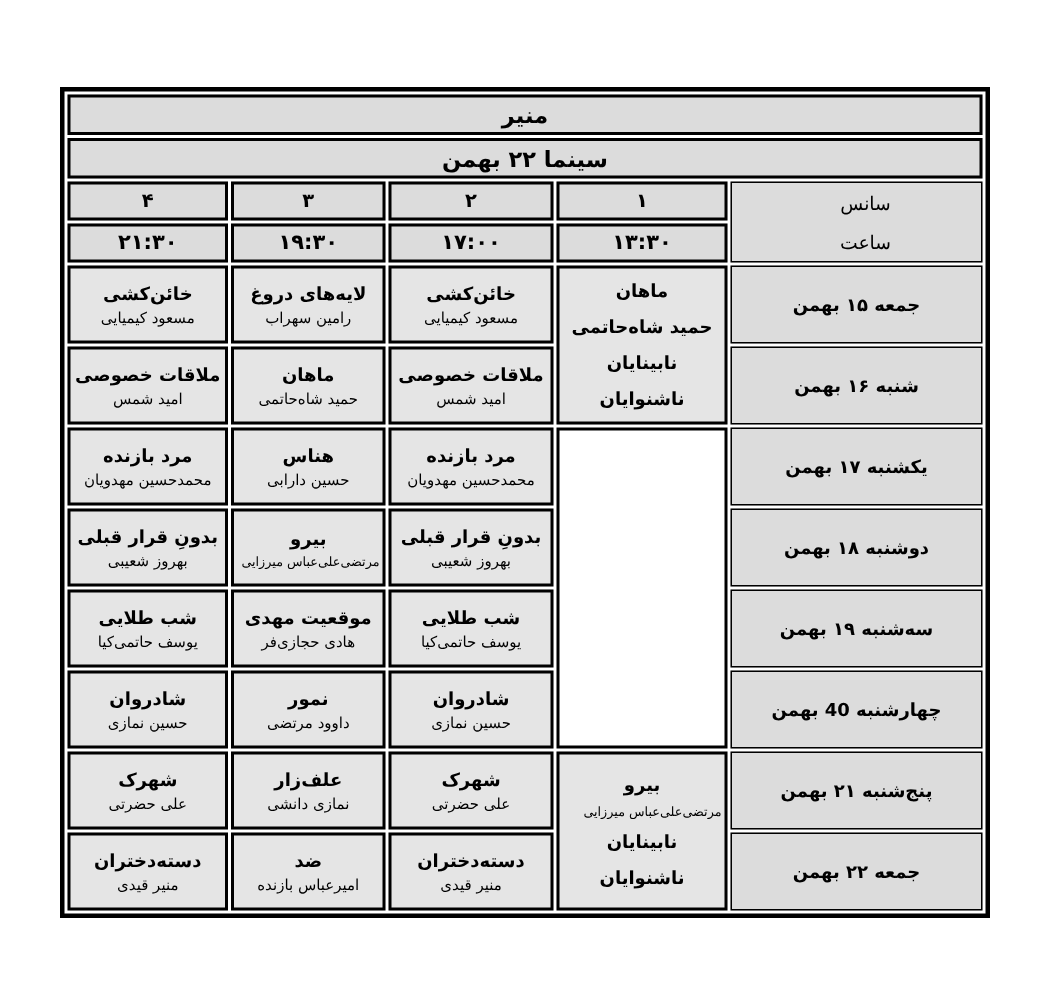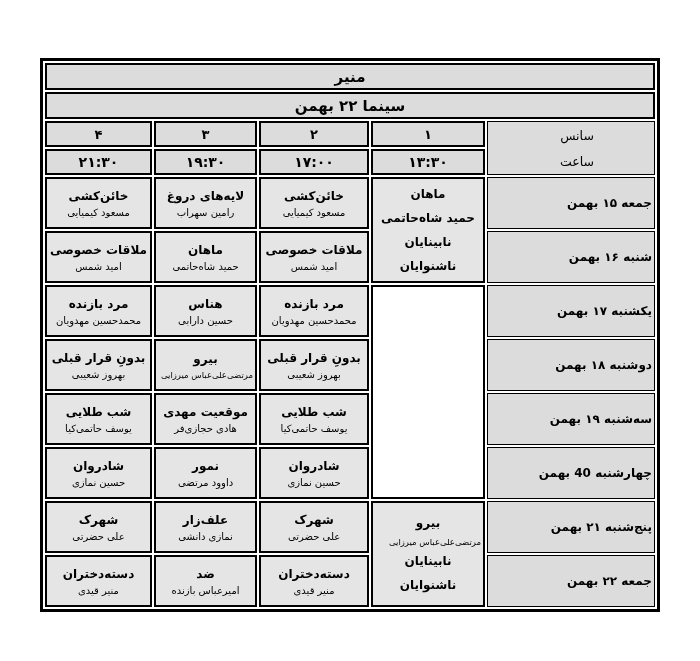--- a/index.html
+++ b/index.html
@@ -36,21 +36,20 @@
   td.corner { border-width: 1px; font-size: 12.5px; padding: 0; }
   .corner-inner { display: flex; flex-direction: column; justify-content: space-around; height: 52px; padding-left: 12px; }
 
   tr.data-row td { height: 48px; }
   td.day {
     background: #dcdcdc;
     border-width: 1px;
     font-weight: bold;
     font-size: 12px;
     white-space: nowrap;
-    text-align: right;
   }
   td.film { background: #e5e5e5; }
   .t { font-weight: bold; font-size: 12px; line-height: 1.7; white-space: nowrap; }
   .d { font-size: 10px; line-height: 1.45; white-space: nowrap; }
   .sm { font-size: 8.5px; text-align: right; }
   td.block .t { line-height: 2.0; }
   td.block .d { line-height: 1.7; }
   td.empty { background: #ffffff; }
 </style>
 </head>

